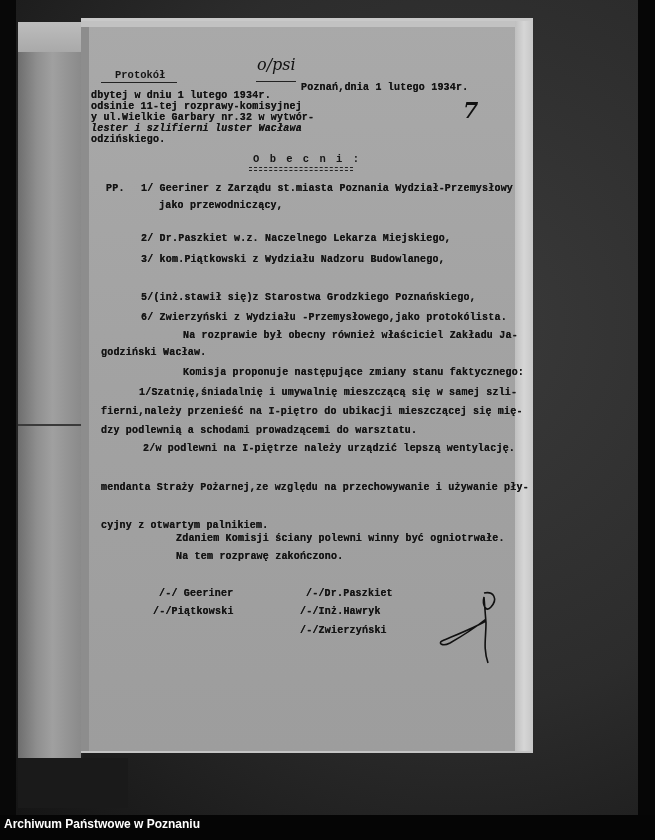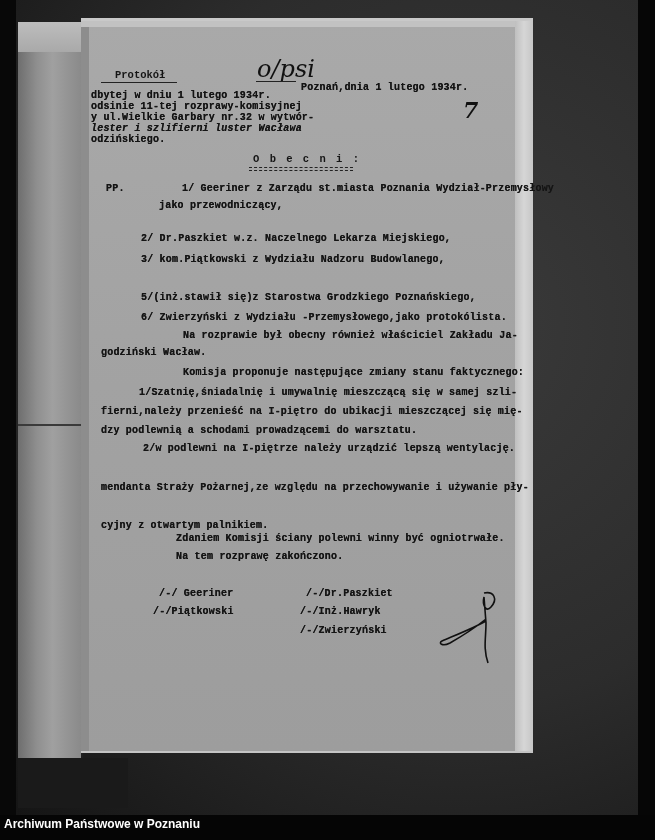--- a/index.html
+++ b/index.html
@@ -96,37 +96,37 @@
 </div>
 <div class="binding-shadow"></div>
 
 <div class="page">
   <div class="page-top-margin"></div>
   <div class="page-right-margin"></div>
 
   <div class="title-protokol">Protokół</div>
   <div class="title-underline"></div>
 
-  <div class="handwritten" style="left:176px; top:34px; font-size:24px;">o/psi</div>
+  <div class="handwritten" style="left:176px; top:34px; font-size:16px;">o/psi</div>
   <div style="position:absolute; left:175px; top:60px; width:40px; height:1px; background:#222;"></div>
 
   <div class="line" style="left:220px; top:61px;text-align:right;">Poznań,dnia 1 lutego 1934r.</div>
   <div class="handwritten" style="left:382px; top:76px; font-size:22px; font-weight:bold;">7</div>
 
   <div class="line" style="left:10px; top:69px;">dbytej w dniu 1 lutego 1934r.</div>
   <div class="line" style="left:10px; top:80px;">odsinie 11-tej rozprawy-komisyjnej</div>
   <div class="line" style="left:10px; top:91px;">y ul.Wielkie Garbary nr.32 w wytwór-</div>
   <div class="line" style="left:10px; top:102px;font-style:italic;">lester i szlifierni luster Wacława</div>
   <div class="line" style="left:10px; top:113px;">odzińskiego.</div>
 
   <div class="obecni">O b e c n i :</div>
   <div class="obecni-underline"></div>
 
   <div class="line" style="left:25px; top:162px;">PP.</div>
-  <div class="line" style="left:60px; top:162px;margin-left:41px;">1/ Geeriner z Zarządu st.miasta Poznania Wydział-Przemysłowy</div>
+  <div class="line" style="left:60px; top:162px;">1/ Geeriner z Zarządu st.miasta Poznania Wydział-Przemysłowy</div>
   <div class="line" style="left:78px; top:179px;">jako przewodniczący,</div>
   <div class="line" style="left:60px; top:212px;">2/ Dr.Paszkiet w.z. Naczelnego Lekarza Miejskiego,</div>
   <div class="line" style="left:60px; top:233px;">3/ kom.Piątkowski z Wydziału Nadzoru Budowlanego,</div>
   <div class="line" style="left:60px; top:271px;">5/(inż.stawił się)z Starostwa Grodzkiego Poznańskiego,</div>
   <div class="line" style="left:60px; top:291px;">6/ Zwierzyński z Wydziału -Przemysłowego,jako protokólista.</div>
 
   <div class="line" style="left:102px; top:309px;">Na rozprawie był obecny również właściciel Zakładu Ja-</div>
   <div class="line" style="left:20px; top:326px;">godziński Wacław.</div>
   <div class="line" style="left:102px; top:346px;">Komisja proponuje następujące zmiany stanu faktycznego:</div>
   <div class="line" style="left:58px; top:366px;">1/Szatnię,śniadalnię i umywalnię mieszczącą się w samej szli-</div>

